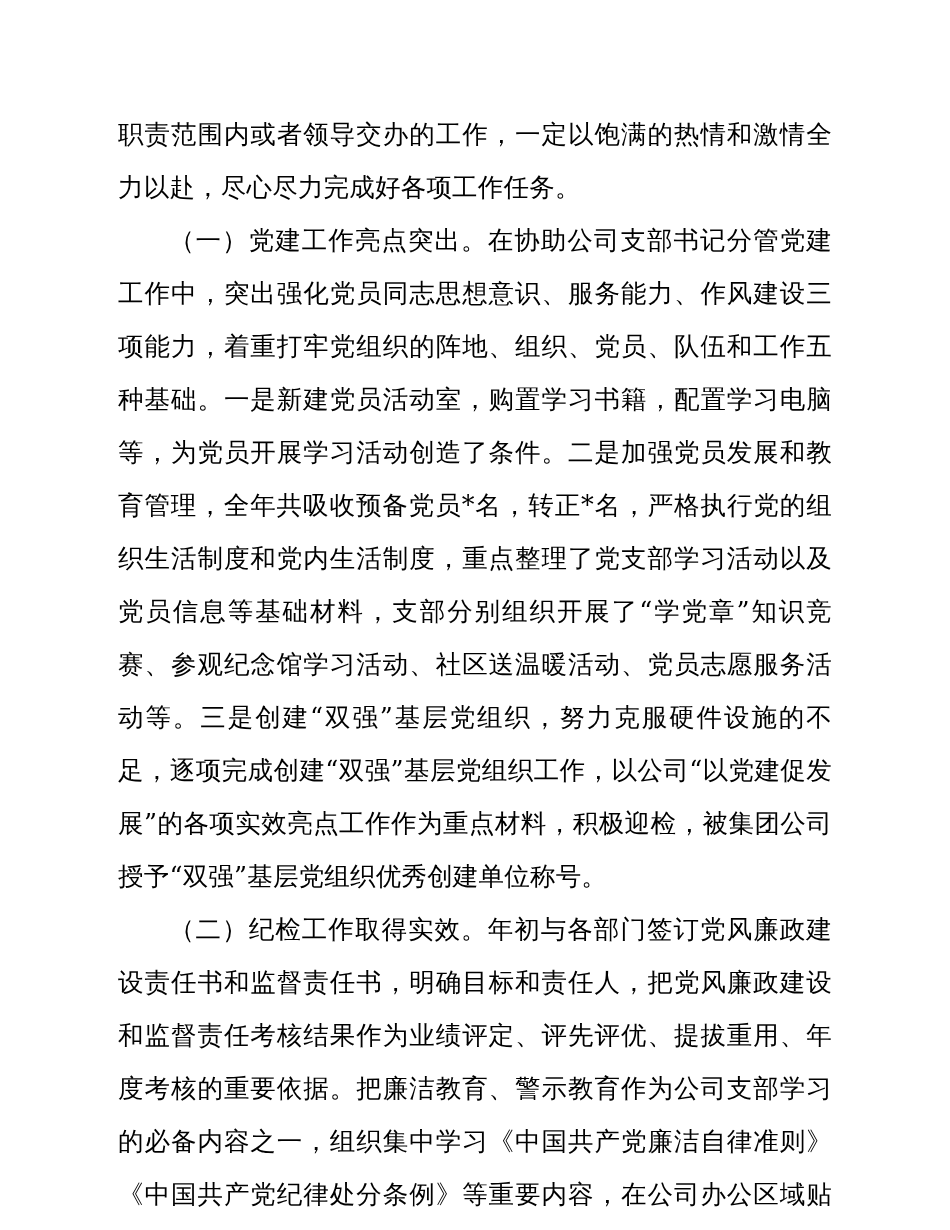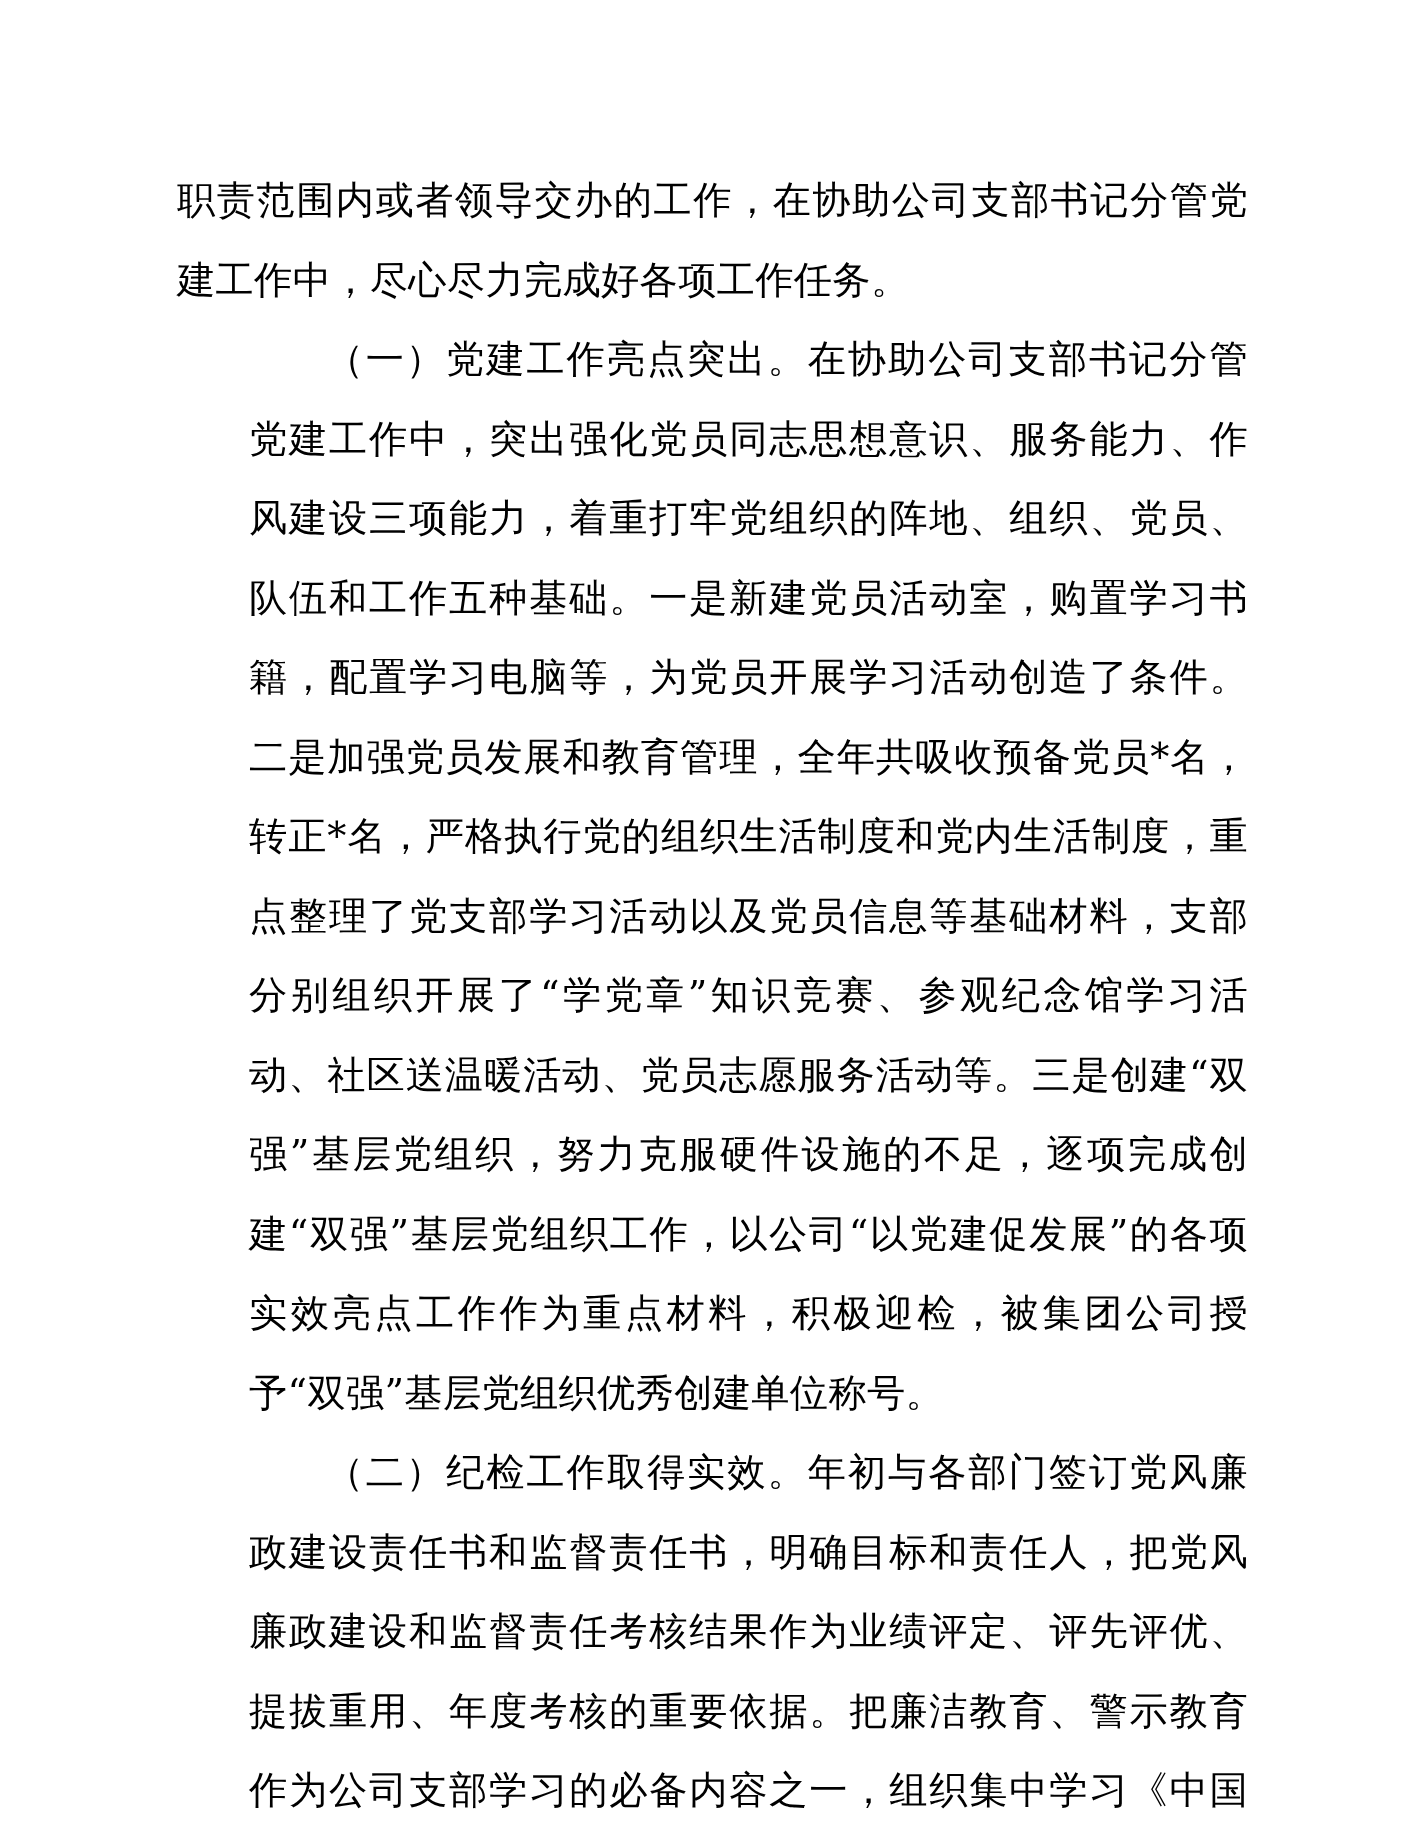--- a/index.html
+++ b/index.html
@@ -30,25 +30,24 @@
   }
   .para {
     margin: 0 0 0 0;
     text-indent: 0;
   }
   .para.indent {
     text-indent: 2em;
   }
   .para + .para {
     margin-top: 0;
-    margin-left: 48px;
   }
 </style>
 </head>
 <body>
 
 <div class="page">
   <div class="doc-body">
-    <p class="para">职责范围内或者领导交办的工作，在协助公司支部书记分管党建工作中，尽心尽力完成好各项工作任务。</p>
+    <p class="para">职责范围内或者领导交办的工作，一定以饱满的热情和激情全力以赴，尽心尽力完成好各项工作任务。</p>
     <p class="para indent">（一）党建工作亮点突出。在协助公司支部书记分管党建工作中，突出强化党员同志思想意识、服务能力、作风建设三项能力，着重打牢党组织的阵地、组织、党员、队伍和工作五种基础。一是新建党员活动室，购置学习书籍，配置学习电脑等，为党员开展学习活动创造了条件。二是加强党员发展和教育管理，全年共吸收预备党员*名，转正*名，严格执行党的组织生活制度和党内生活制度，重点整理了党支部学习活动以及党员信息等基础材料，支部分别组织开展了“学党章”知识竞赛、参观纪念馆学习活动、社区送温暖活动、党员志愿服务活动等。三是创建“双强”基层党组织，努力克服硬件设施的不足，逐项完成创建“双强”基层党组织工作，以公司“以党建促发展”的各项实效亮点工作作为重点材料，积极迎检，被集团公司授予“双强”基层党组织优秀创建单位称号。</p>
     <p class="para indent">（二）纪检工作取得实效。年初与各部门签订党风廉政建设责任书和监督责任书，明确目标和责任人，把党风廉政建设和监督责任考核结果作为业绩评定、评先评优、提拔重用、年度考核的重要依据。把廉洁教育、警示教育作为公司支部学习的必备内容之一，组织集中学习《中国共产党廉洁自律准则》《中国共产党纪律处分条例》等重要内容，在公司办公区域贴挂廉洁文化宣传画、宣传展板，组织党员和中层以上管理人员</p>
   </div>
 </div>
 
 </body></html>

